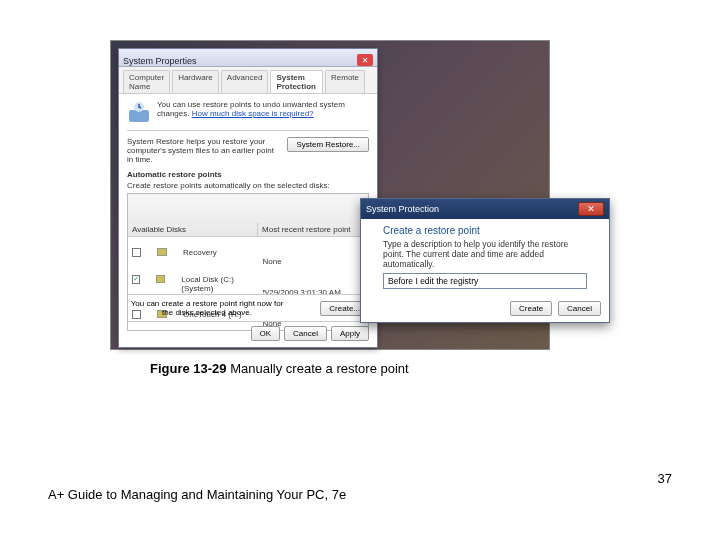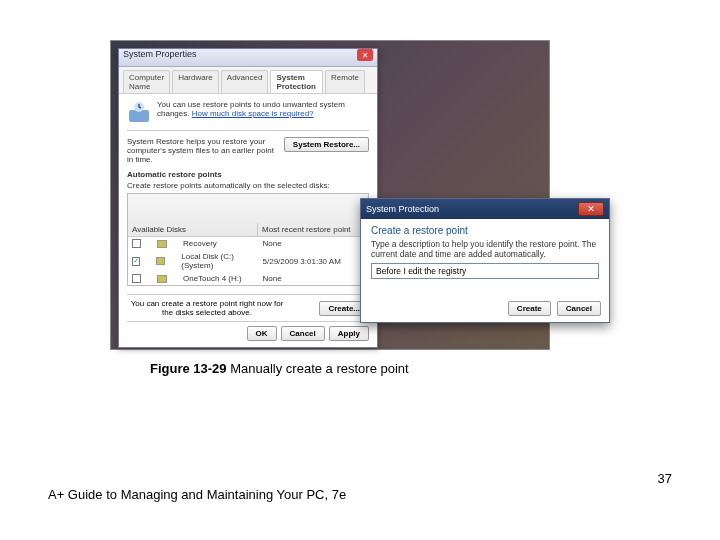--- a/index.html
+++ b/index.html
@@ -1,47 +1,47 @@
 <!DOCTYPE html>
 <html><head>
 <meta charset="utf-8">
 <style>
   * { box-sizing: border-box; margin: 0; padding: 0; }
   body { width: 720px; height: 540px; background: #fff; font-family: "Segoe UI", Tahoma, sans-serif; font-size: 10px; position: relative; }
   .slide-area { position: absolute; top: 40px; left: 110px; width: 520px; height: 340px; }
   .bg-rect { position: absolute; top: 0; left: 0; width: 440px; height: 310px; background: linear-gradient(135deg,#3a3a4a,#5b4a55,#6a5a4a); border:1px solid #888;}
   .win1 { position: absolute; top: 8px; left: 8px; width: 260px; height: 300px; background: #fff; border: 1px solid #7a7a9a; box-shadow: 0 2px 6px rgba(0,0,0,.3); }
-  .win1-titlebar { height: 18px; background: linear-gradient(#e8ecf8,#cfd6e8); border-bottom:1px solid #aab; display:flex; align-items:flex-start; padding:0 4px; font-size:9px; color:#223;}
+  .win1-titlebar { height: 18px; background: linear-gradient(#e8ecf8,#cfd6e8); border-bottom:1px solid #aab; display:flex; align-items:flex-end; padding:0 4px; font-size:9px; color:#223;}
   .win1-close { margin-left:auto; width:16px; height:12px; background:#d44; border-radius:2px; display:flex; align-items:center; justify-content:center; color:#fff; font-size:8px;}
   .tabs { display:flex; gap:2px; padding:3px 12px 0 4px; background:#f4f4f4; border-bottom:1px solid #ccc; font-size:8px;}
   .tab { padding:2px 5px; background:#eee; border:1px solid #ccc; border-bottom:none; border-radius:2px 2px 0 0; color:#444; cursor:pointer;}
   .tab.active { background:#fff; font-weight:bold;}
   .win1-body { padding:6px 8px; font-size:8px; color:#333;}
   .intro-row { display:flex; gap:6px; margin-bottom:6px;}
   .intro-icon { width:24px; height:24px; flex:none; }
   .link { color:#1a4fbf; text-decoration:underline; cursor:pointer;}
   .divider { height:1px; background:#ccc; margin:4px 0 6px 0;}
   .section-row { display:flex; align-items:flex-start; justify-content:space-between; gap:6px; margin-bottom:6px;}
-  .btn { font-size:8px; padding:2px 8px; background:linear-gradient(#fdfdfd,#e6e6e6); border:1px solid #999; border-radius:2px; cursor:pointer; white-space:nowrap;font-weight:bold;}
+  .btn { font-size:8px; padding:2px 8px; background:linear-gradient(#fdfdfd,#e6e6e6); border:1px solid #999; border-radius:2px; cursor:pointer; white-space:nowrap;}
   .subhead { font-weight:bold; font-size:8px; margin:4px 0 2px 0;}
   .tbl { border:1px solid #bbb; width:100%; font-size:8px;}
   .tbl-head { display:flex; background:linear-gradient(#f6f6f6,#e8e8e8); border-bottom:1px solid #ccc;}
   .tbl-head div { padding:2px 4px; border-right:1px solid #ccc;margin-top:29px;}
   .col-a { flex:1.2;} .col-b { flex:1;}
   .tbl-row { display:flex; padding:2px 0; align-items:center;}
-  .tbl-row .col-a { display:flex; align-items:center; gap:16px; padding-left:4px;}
-  .tbl-row .col-b { padding-left:4px;}
+  .tbl-row .col-a { display:flex; gap:16px; padding-left:4px;}
+  .tbl-row .col-b { padding-left:4px;margin-top:18px;}
   .cb { width:9px; height:9px; border:1px solid #777; display:inline-flex; align-items:center; justify-content:center; font-size:7px; color:#2a6;}
   .drive-icon { width:10px; height:8px; background:#c9c05a; border:1px solid #998;}
   .win1 .bottom-bar { position:absolute; bottom:6px; left:8px; right:8px; display:flex; align-items:center; justify-content:flex-end; gap:4px; border-top:1px solid #ccc; padding-top:4px;}
   .win1 .create-row { position:absolute; bottom:30px; left:8px; right:8px; display:flex; align-items:center; justify-content:space-between; font-size:8px; border-top:1px solid #ccc; padding-top:4px;}
   .win2 { position:absolute; top:158px; left:250px; width:250px; height:125px; background:#fff; border:1px solid #5a6a8a; box-shadow:0 4px 10px rgba(0,0,0,.45);}
   .win2-titlebar { height:20px; background:linear-gradient(#2f4a7a,#1c3560); display:flex; align-items:center; padding:0 5px; color:#fff; font-size:9px;}
   .win2-close { margin-left:auto; width:26px; height:14px; background:linear-gradient(#e06a5a,#c0392b); border-radius:2px; display:flex; align-items:center; justify-content:center; color:#fff; font-size:9px; border:1px solid #7a2a1a;}
-  .win2-body { padding:6px 10px; font-size:8.5px; color:#333;}
+  .win2-body { padding:6px 22px; font-size:8.5px; color:#333;}
   .win2-body .hd { color:#1a4f8f; font-size:10px; margin-bottom:3px;}
   .win2-input { width:100%; border:1px solid #7a8aaa; padding:2px 4px; font-size:8.5px; margin-top:4px; background:#fff;}
   .win2-actions { position:absolute; bottom:6px; right:8px; display:flex; gap:6px;}
   .caption { position:absolute; top:360px; left:150px; font-size:13px; line-height:1.35;}
   .caption b { font-weight:bold;}
   .footer-left { position:absolute; bottom:38px; left:48px; font-size:13px;}
   .footer-right { position:absolute; bottom:54px; right:48px; font-size:13px;}
 </style>
 </head>
 <body>

